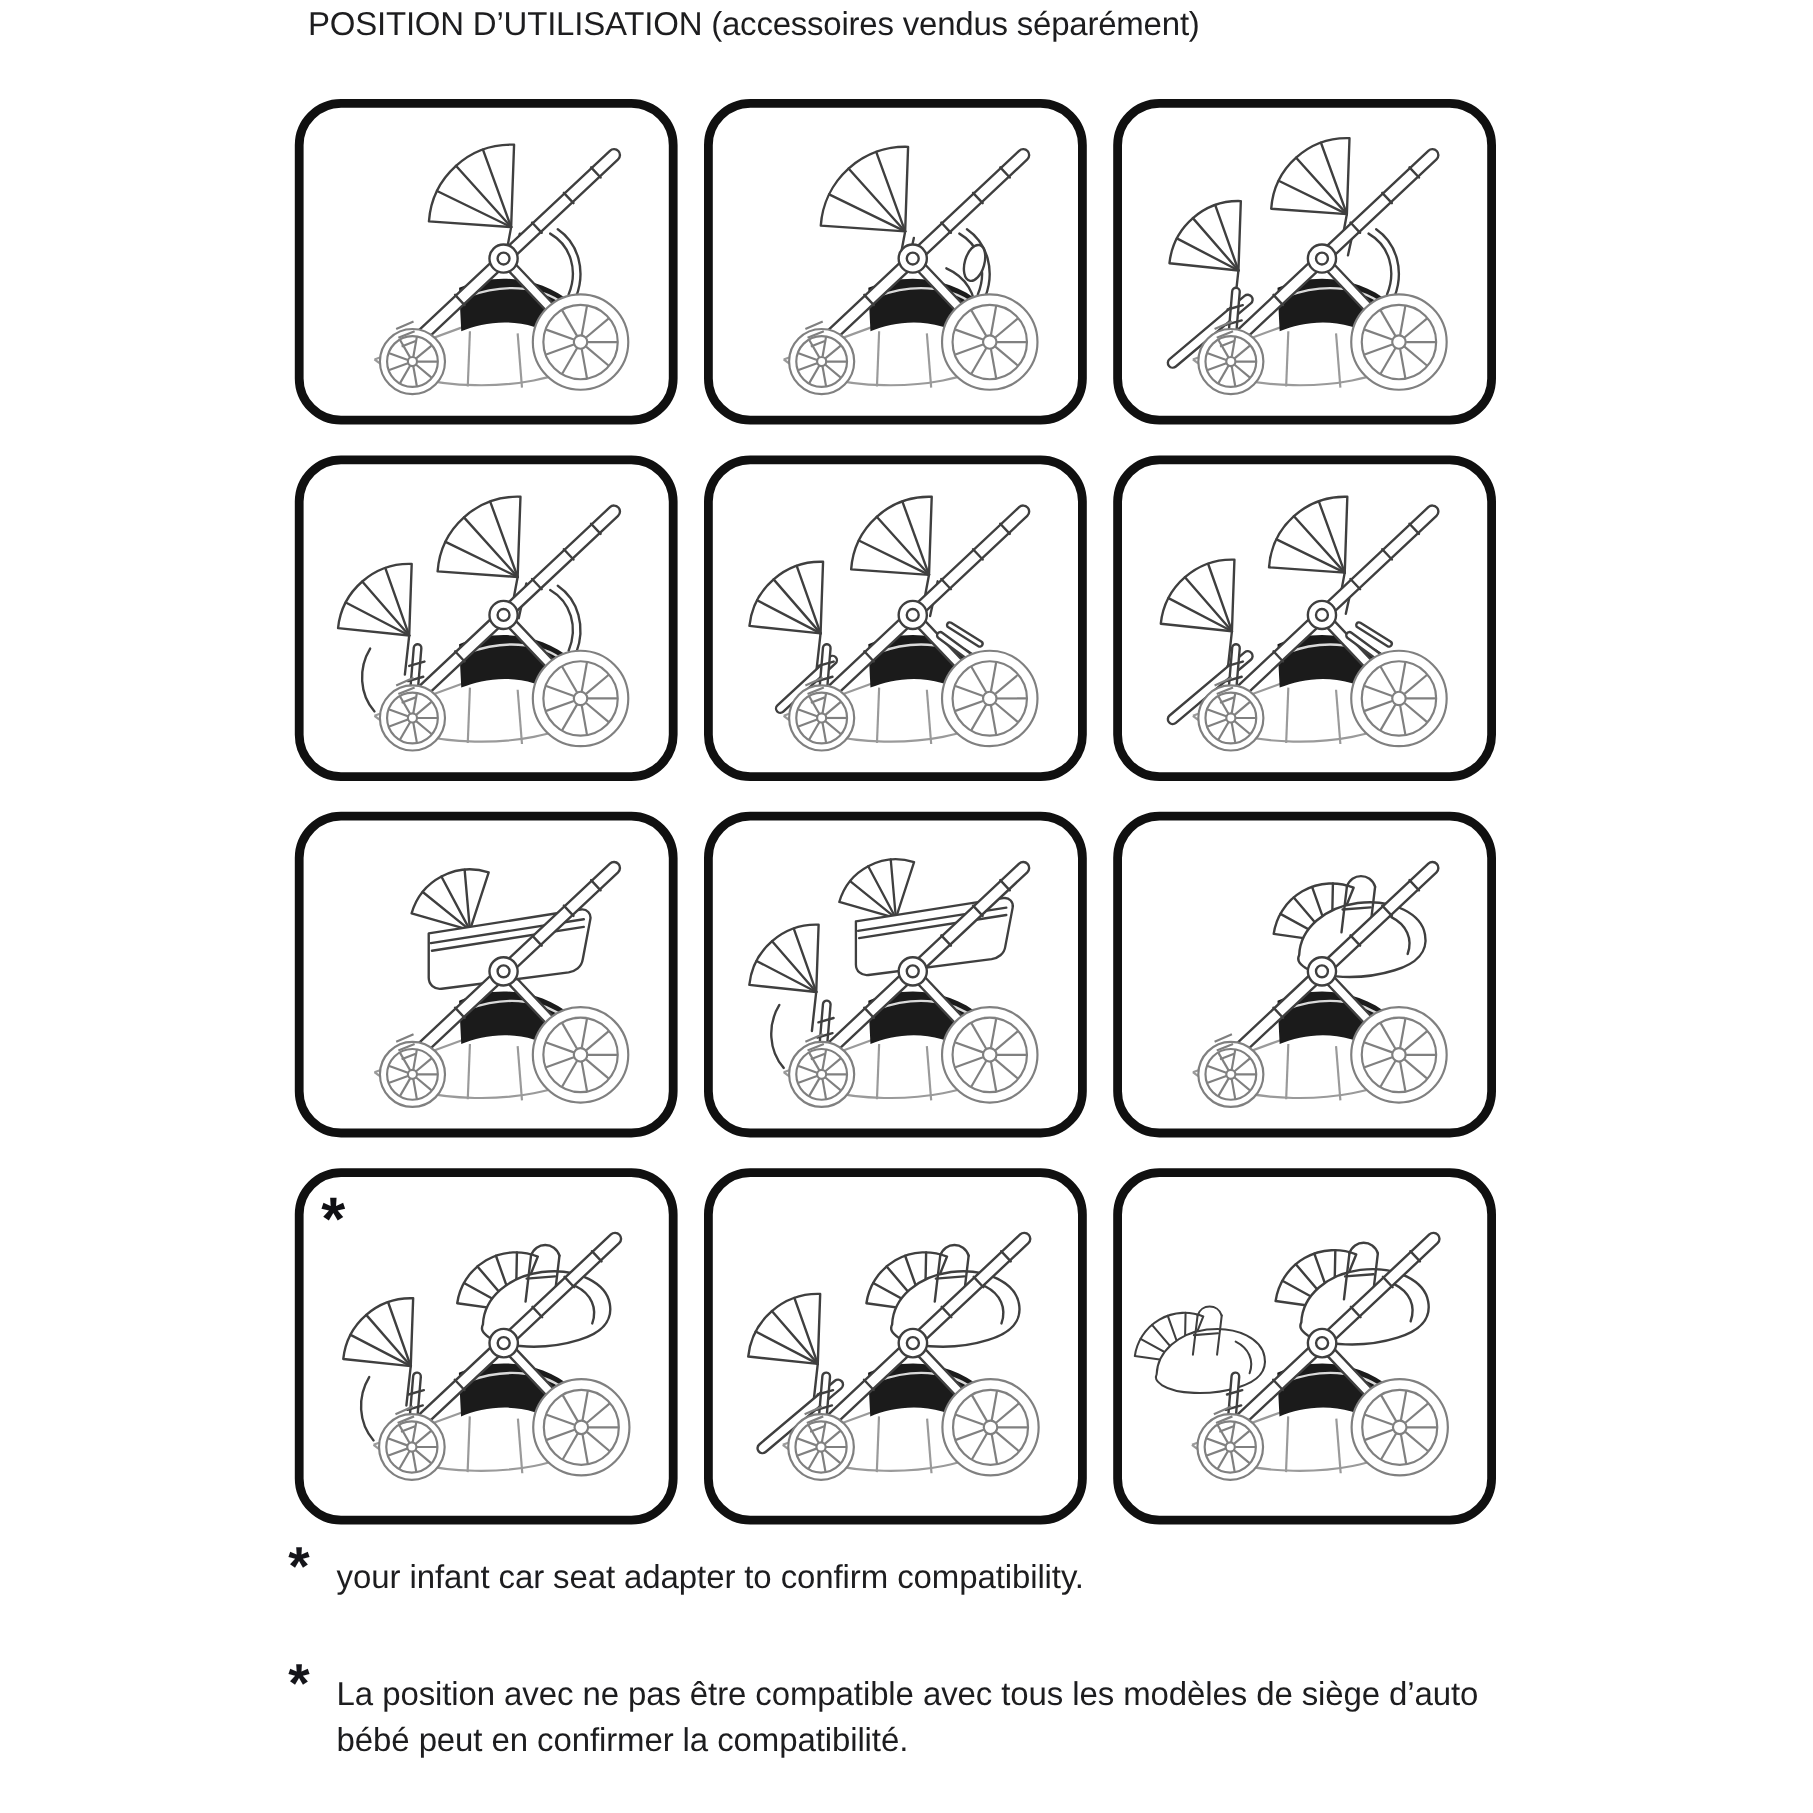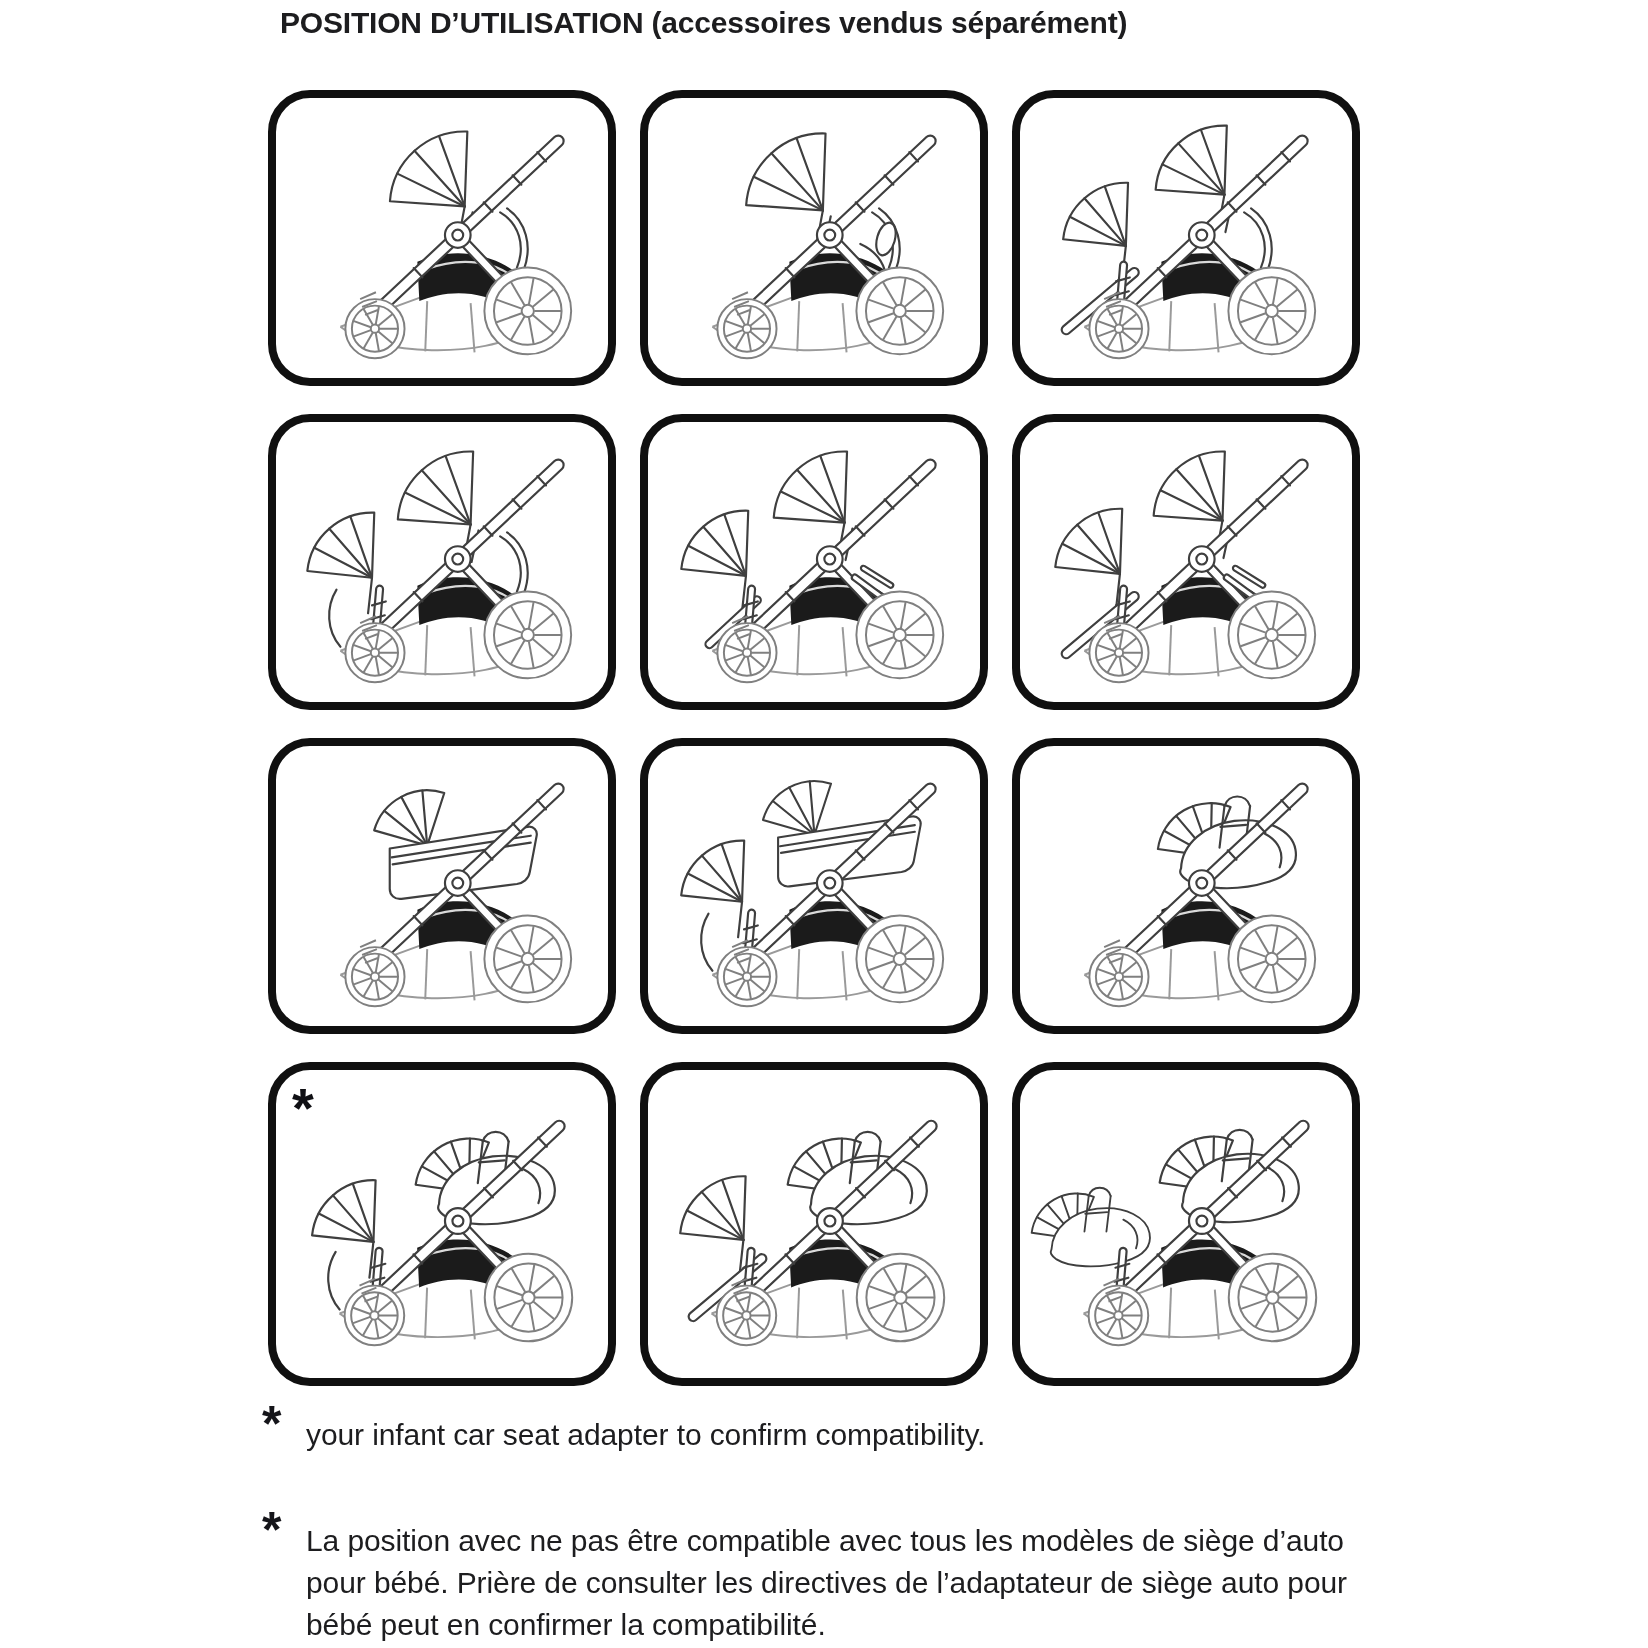--- a/index.html
+++ b/index.html
@@ -2,21 +2,21 @@
 <html><head>
 <meta charset="utf-8">
 <style>
   html,body{margin:0;padding:0;}
   body{
     width:1648px;height:1648px;background:#ffffff;overflow:hidden;position:relative;
     font-family:"Liberation Sans", sans-serif;color:#1d1d1f;
   }
   .page-title{
     position:absolute;left:280px;top:6px;margin:0;
-    font-size:30px;font-weight:700;letter-spacing:-0.2px;color:#1d1d1f;white-space:nowrap;
+    font-size:30px;font-weight:400;letter-spacing:-0.2px;color:#1d1d1f;white-space:nowrap;
   }
   .grid{
     position:absolute;left:268px;top:90px;
     display:grid;grid-template-columns:repeat(3,348px);
     grid-template-rows:296px 296px 296px 324px;
     column-gap:24px;row-gap:28px;
   }
   .cell{
     border:8px solid #101010;border-radius:42px;background:#fff;
     position:relative;box-sizing:border-box;overflow:hidden;
@@ -863,16 +863,15 @@
     </div>
   </div>
 <div id="footnotes">
     <div class="fn" id="fn-en">
       <span class="fn-marker">*</span>
       <div class="fn-line">your infant car seat adapter to confirm compatibility.</div>
     </div>
     <div class="fn" id="fn-fr">
       <span class="fn-marker">*</span>
       <div class="fn-line">La position avec ne pas être compatible avec tous les modèles de siège d’auto</div>
-      <div class="fn-line">pour bébé. Prière de consulter les directives de l’adaptateur de siège auto pour</div>
       <div class="fn-line">bébé peut en confirmer la compatibilité.</div>
     </div>
   </div>
 
 </body></html>

